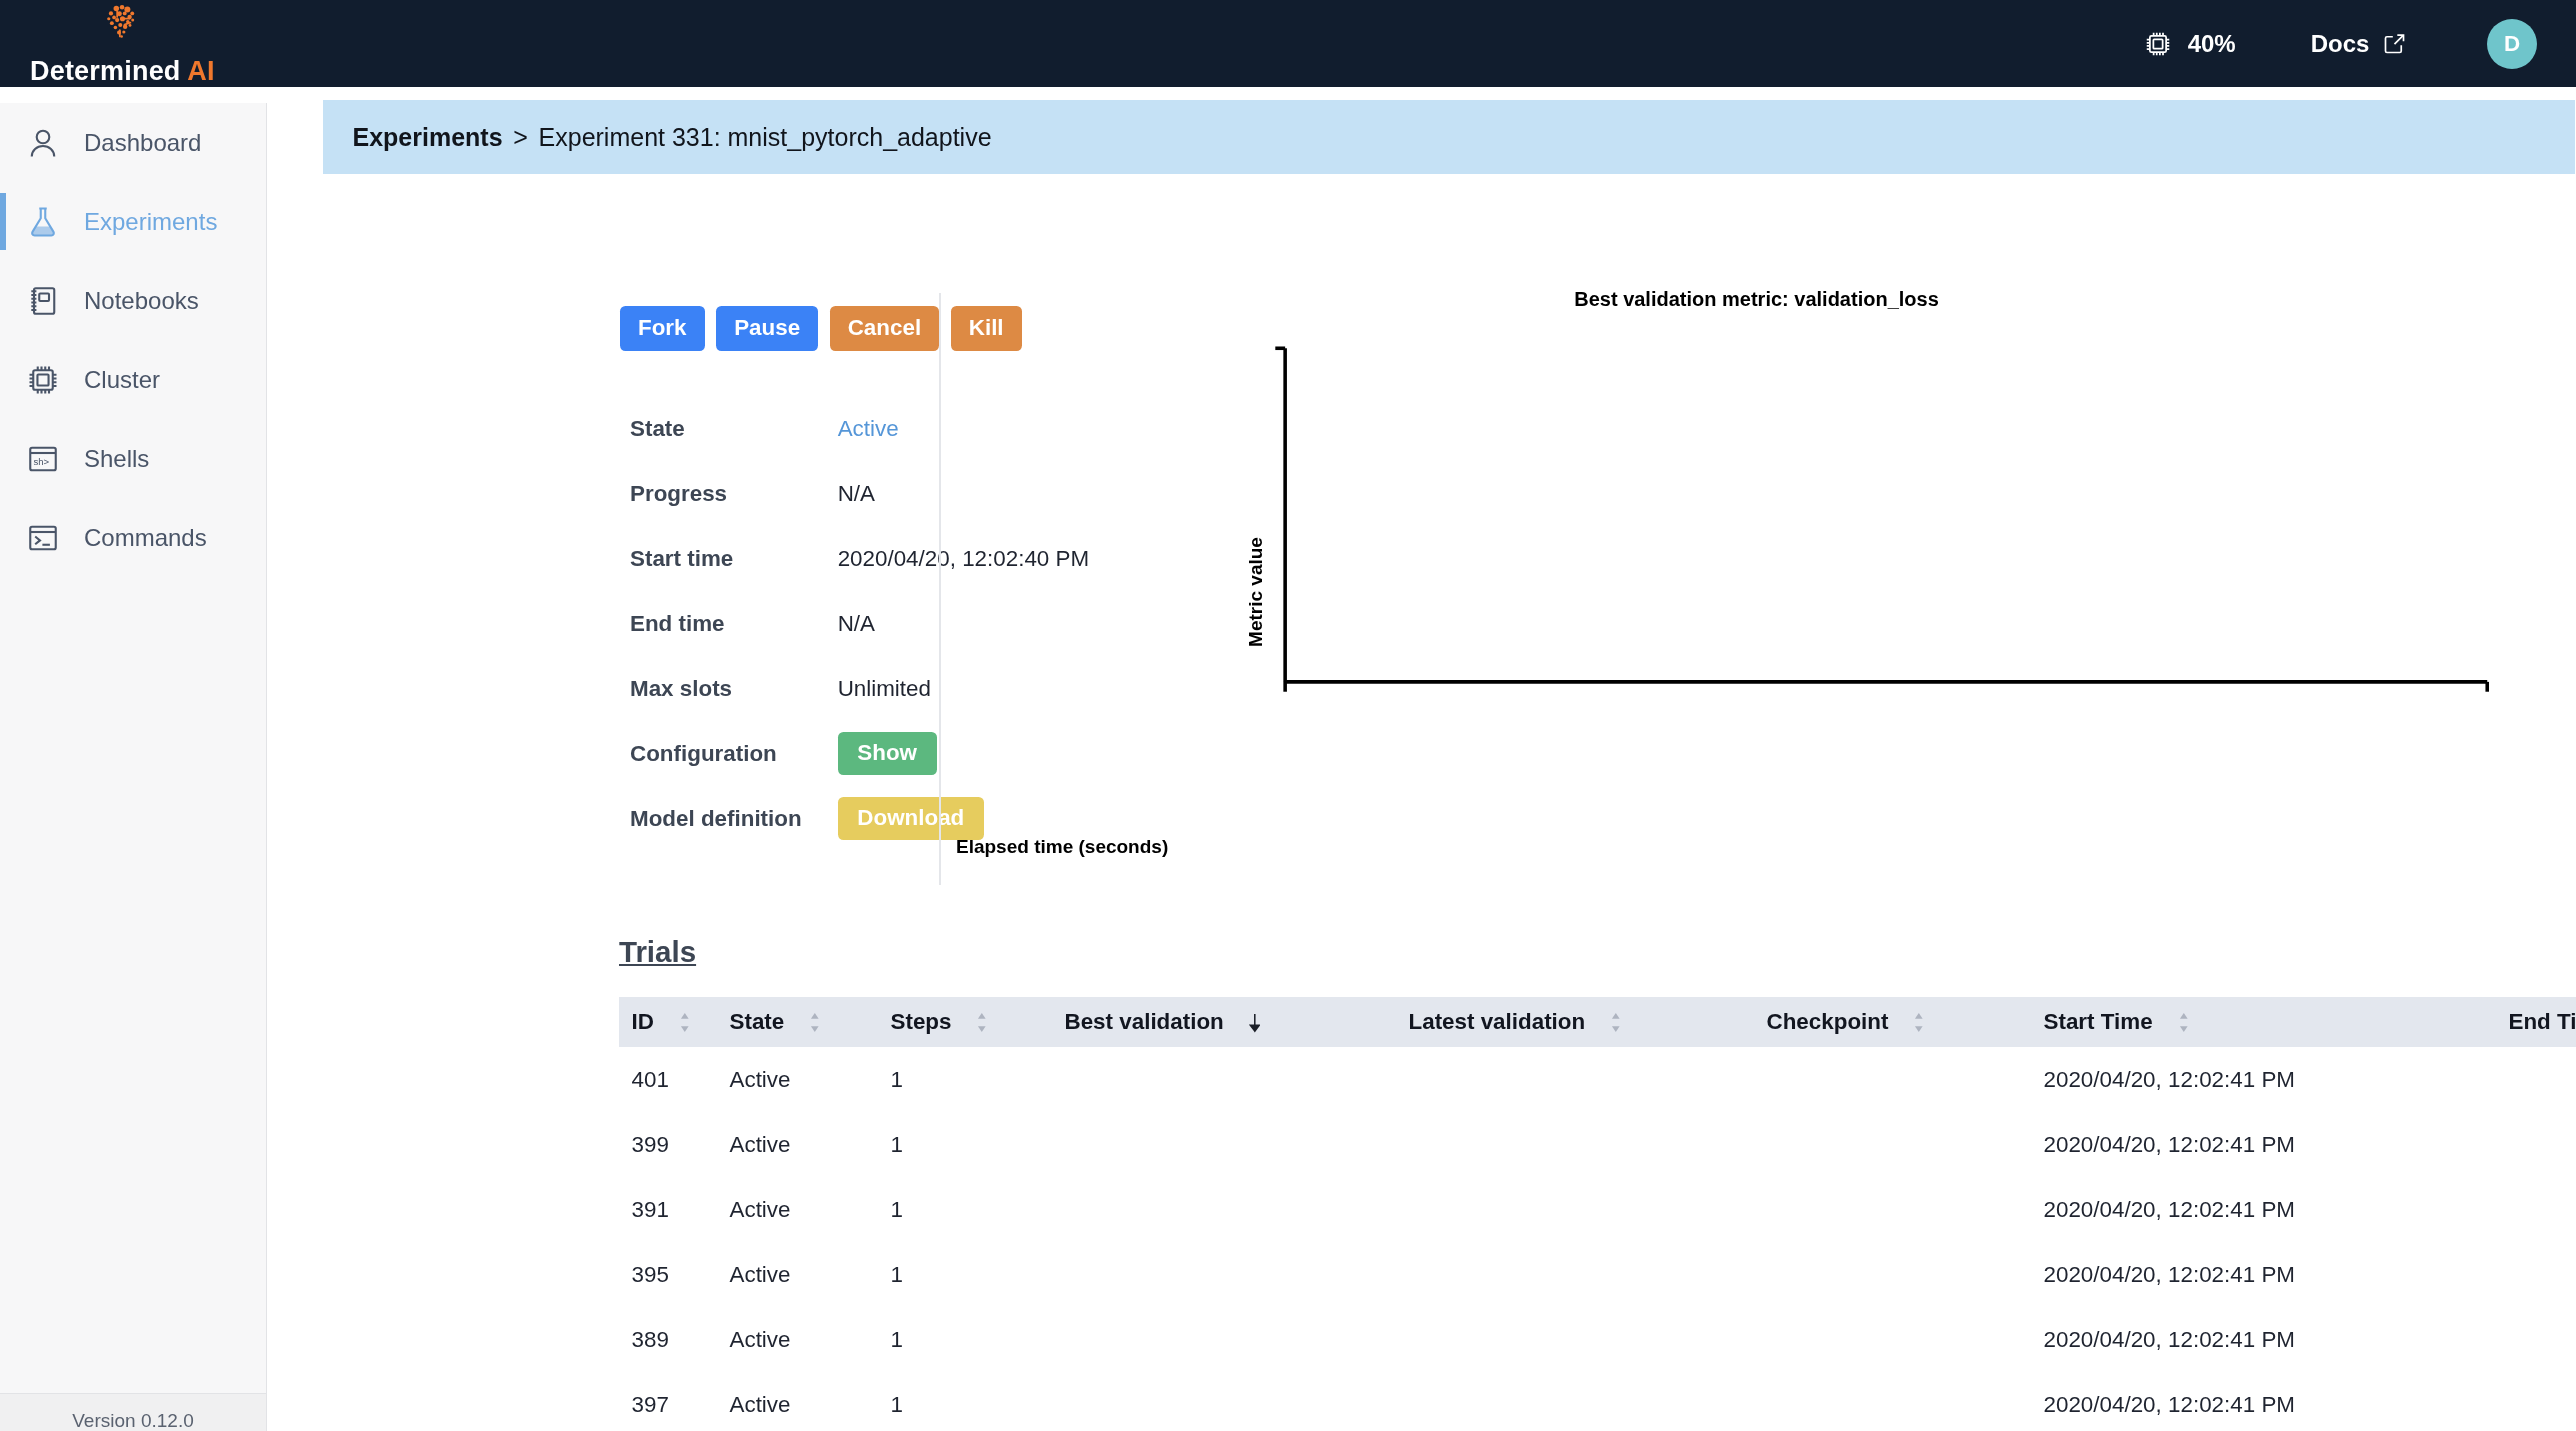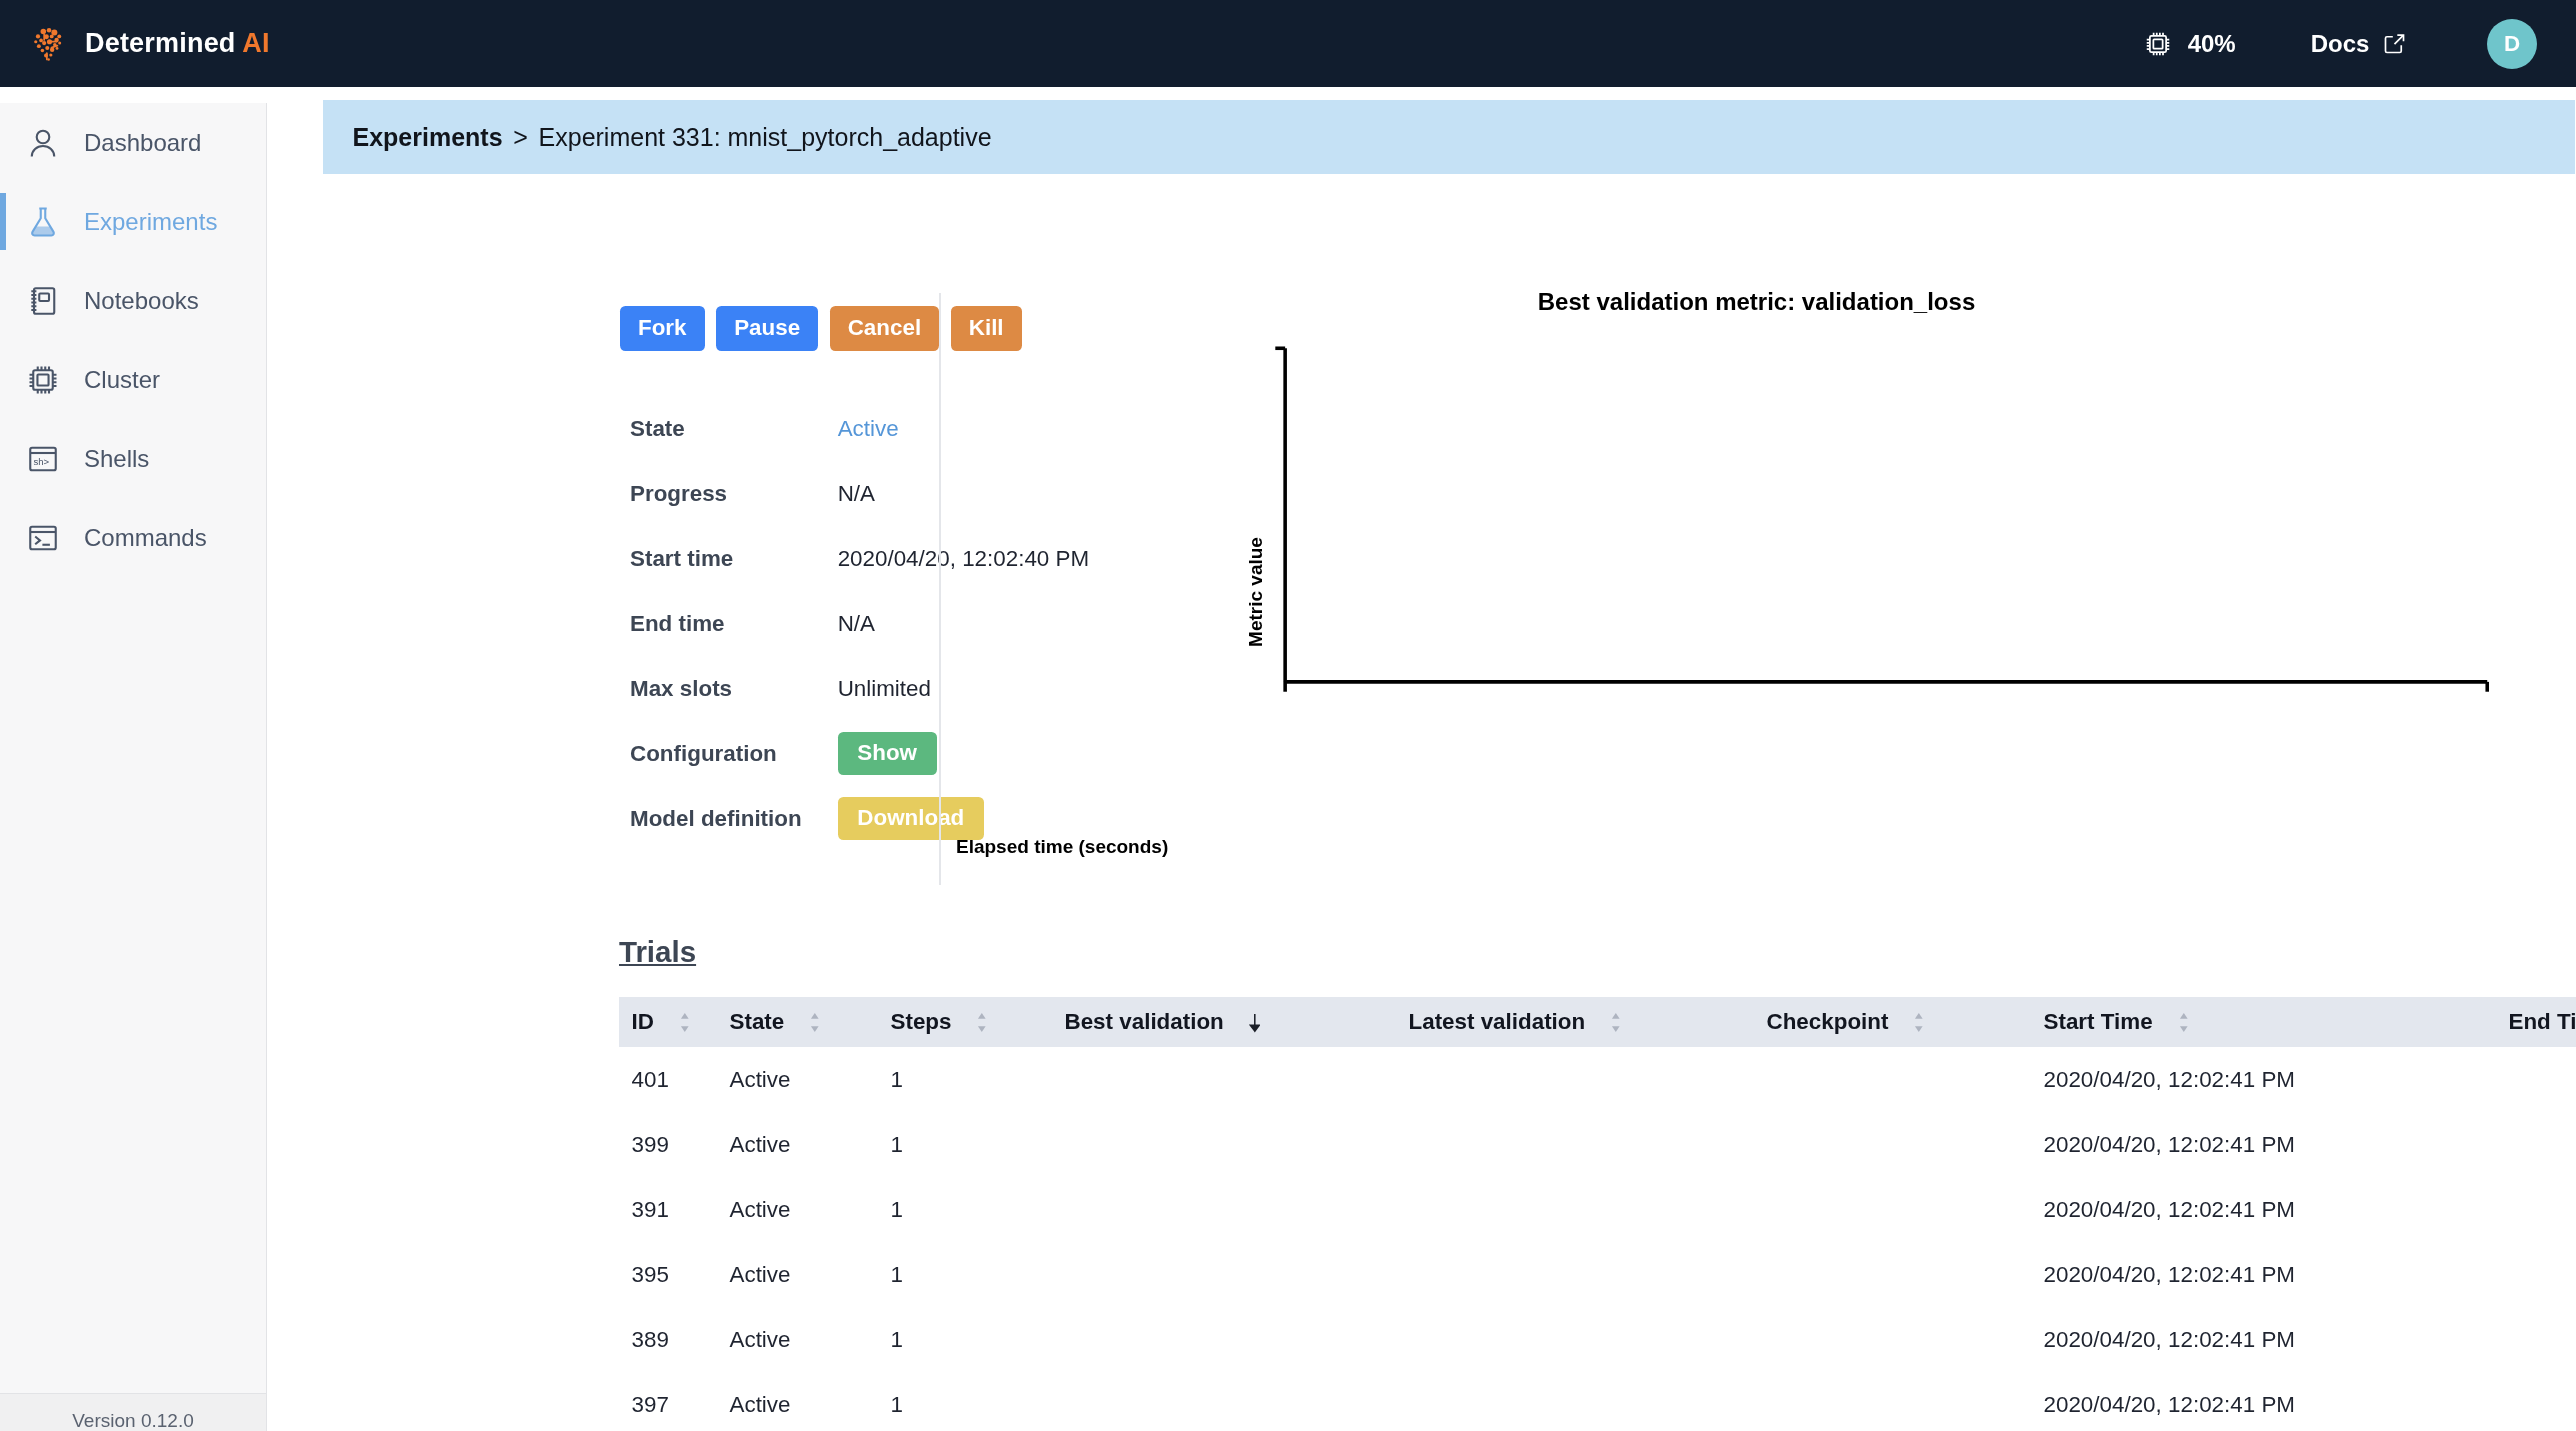--- a/index.html
+++ b/index.html
@@ -20,20 +20,21 @@
     background: #111d2e;
     display: flex;
     align-items: center;
     z-index: 20;
   }
   .brand {
     display: flex;
     align-items: center;
     margin-left: 30px;
     gap: 16px;
+    flex-direction: column;
   }
   .brand-logo { width: 39px; height: 39px; display: block; }
   .brand-text {
     font-size: 27px;
     font-weight: bold;
     color: #ffffff;
     letter-spacing: 0.2px;
     white-space: nowrap;
   }
   .brand-text .ai { color: #f0782d; }
@@ -225,21 +226,21 @@
     position: absolute;
     top: 201px; left: 689px;
     width: 1601px;
     height: 599px;
   }
   .chart-title {
     position: absolute;
     top: 0; left: 0;
     width: 1601px;
     text-align: center;
-    font-size: 24px;
+    font-size: 20px;
     font-weight: bold;
     color: #000000;
   }
   .chart-svg {
     position: absolute;
     top: 36px; left: 0;
   }
   .axis-label-y {
     position: absolute;
     left: 300px;

